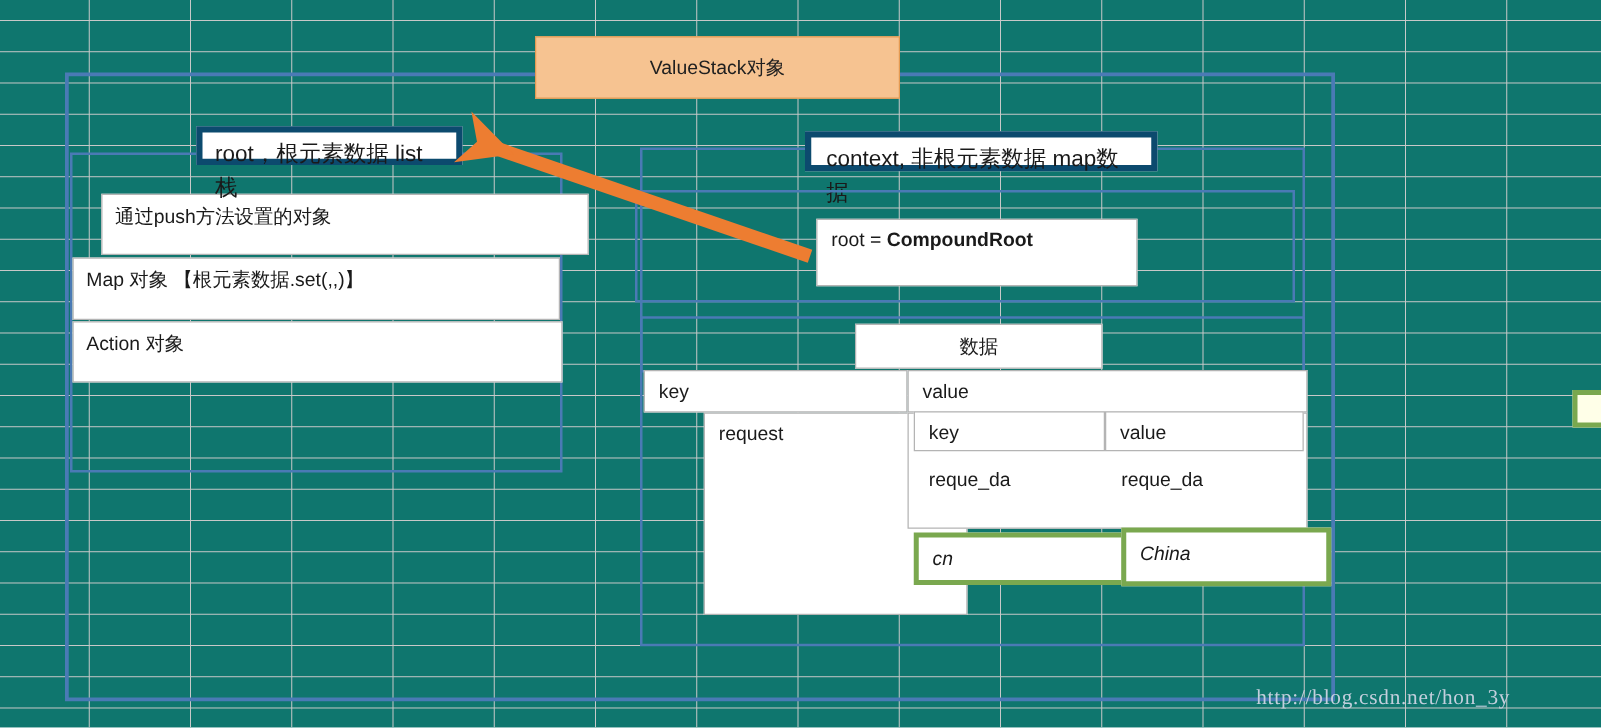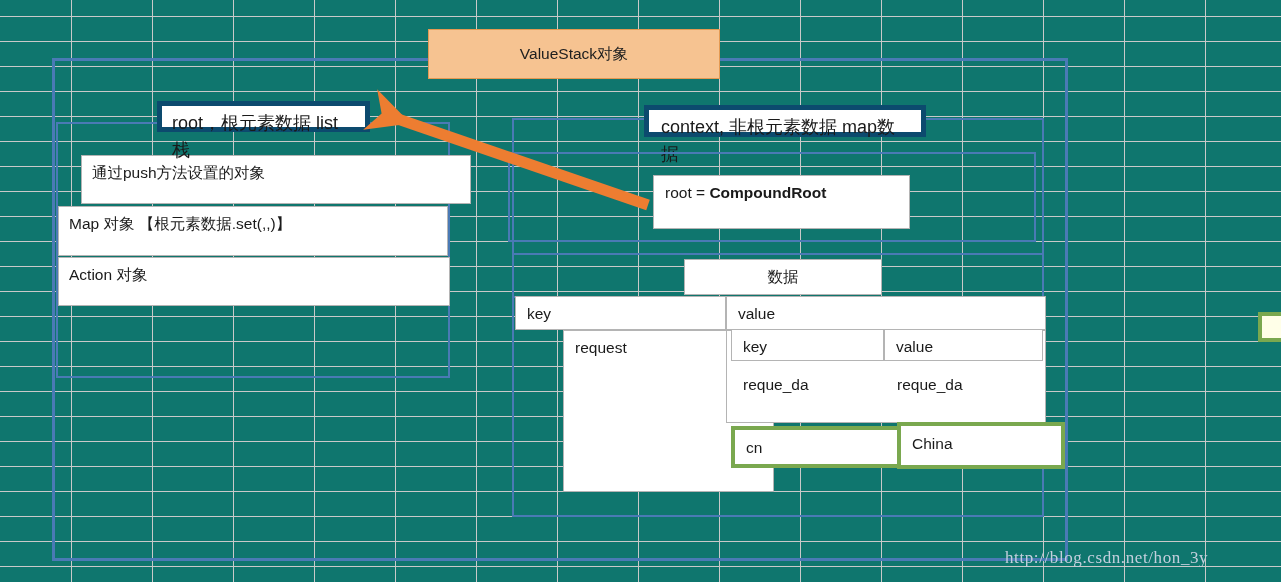--- a/index.html
+++ b/index.html
@@ -41,20 +41,21 @@
     background: transparent;
   }
 
   .green-box {
     border: 4px solid #7aa84f;
     background: #ffffff;
     color: #1a1a1a;
     font-size: 15.5px;
     padding: 9px 11px;
     box-sizing: border-box;
+    font-style: italic;
   }
 
   .title-box {
     background: #f6c391;
     border: 1px solid #e49a52;
     color: #202020;
     font-size: 15.5px;
     display: flex;
     align-items: center;
     justify-content: center;

